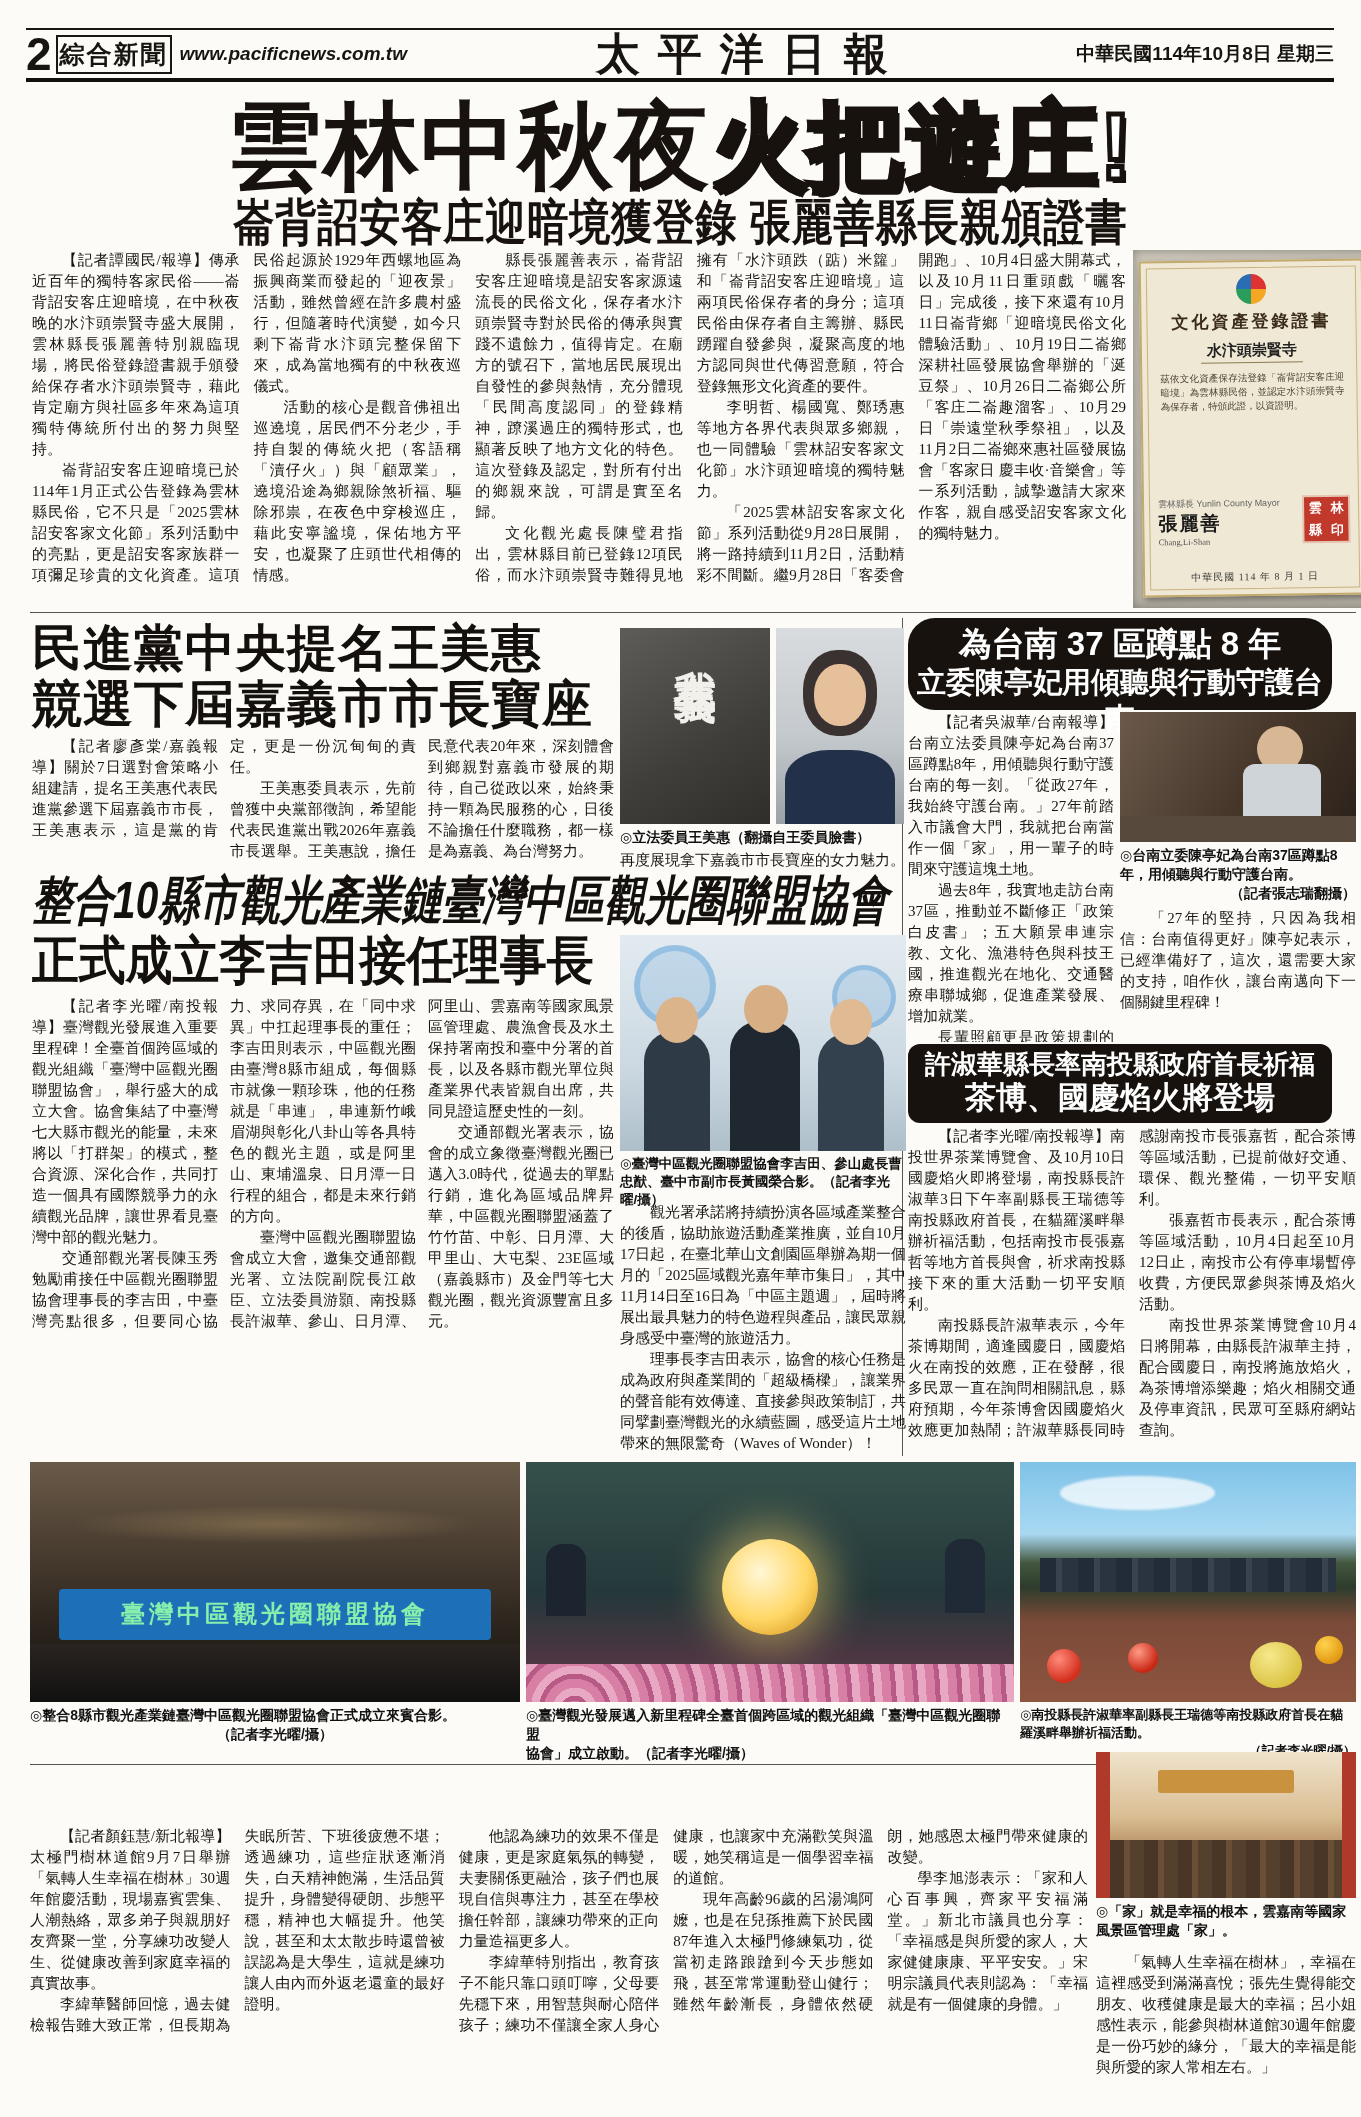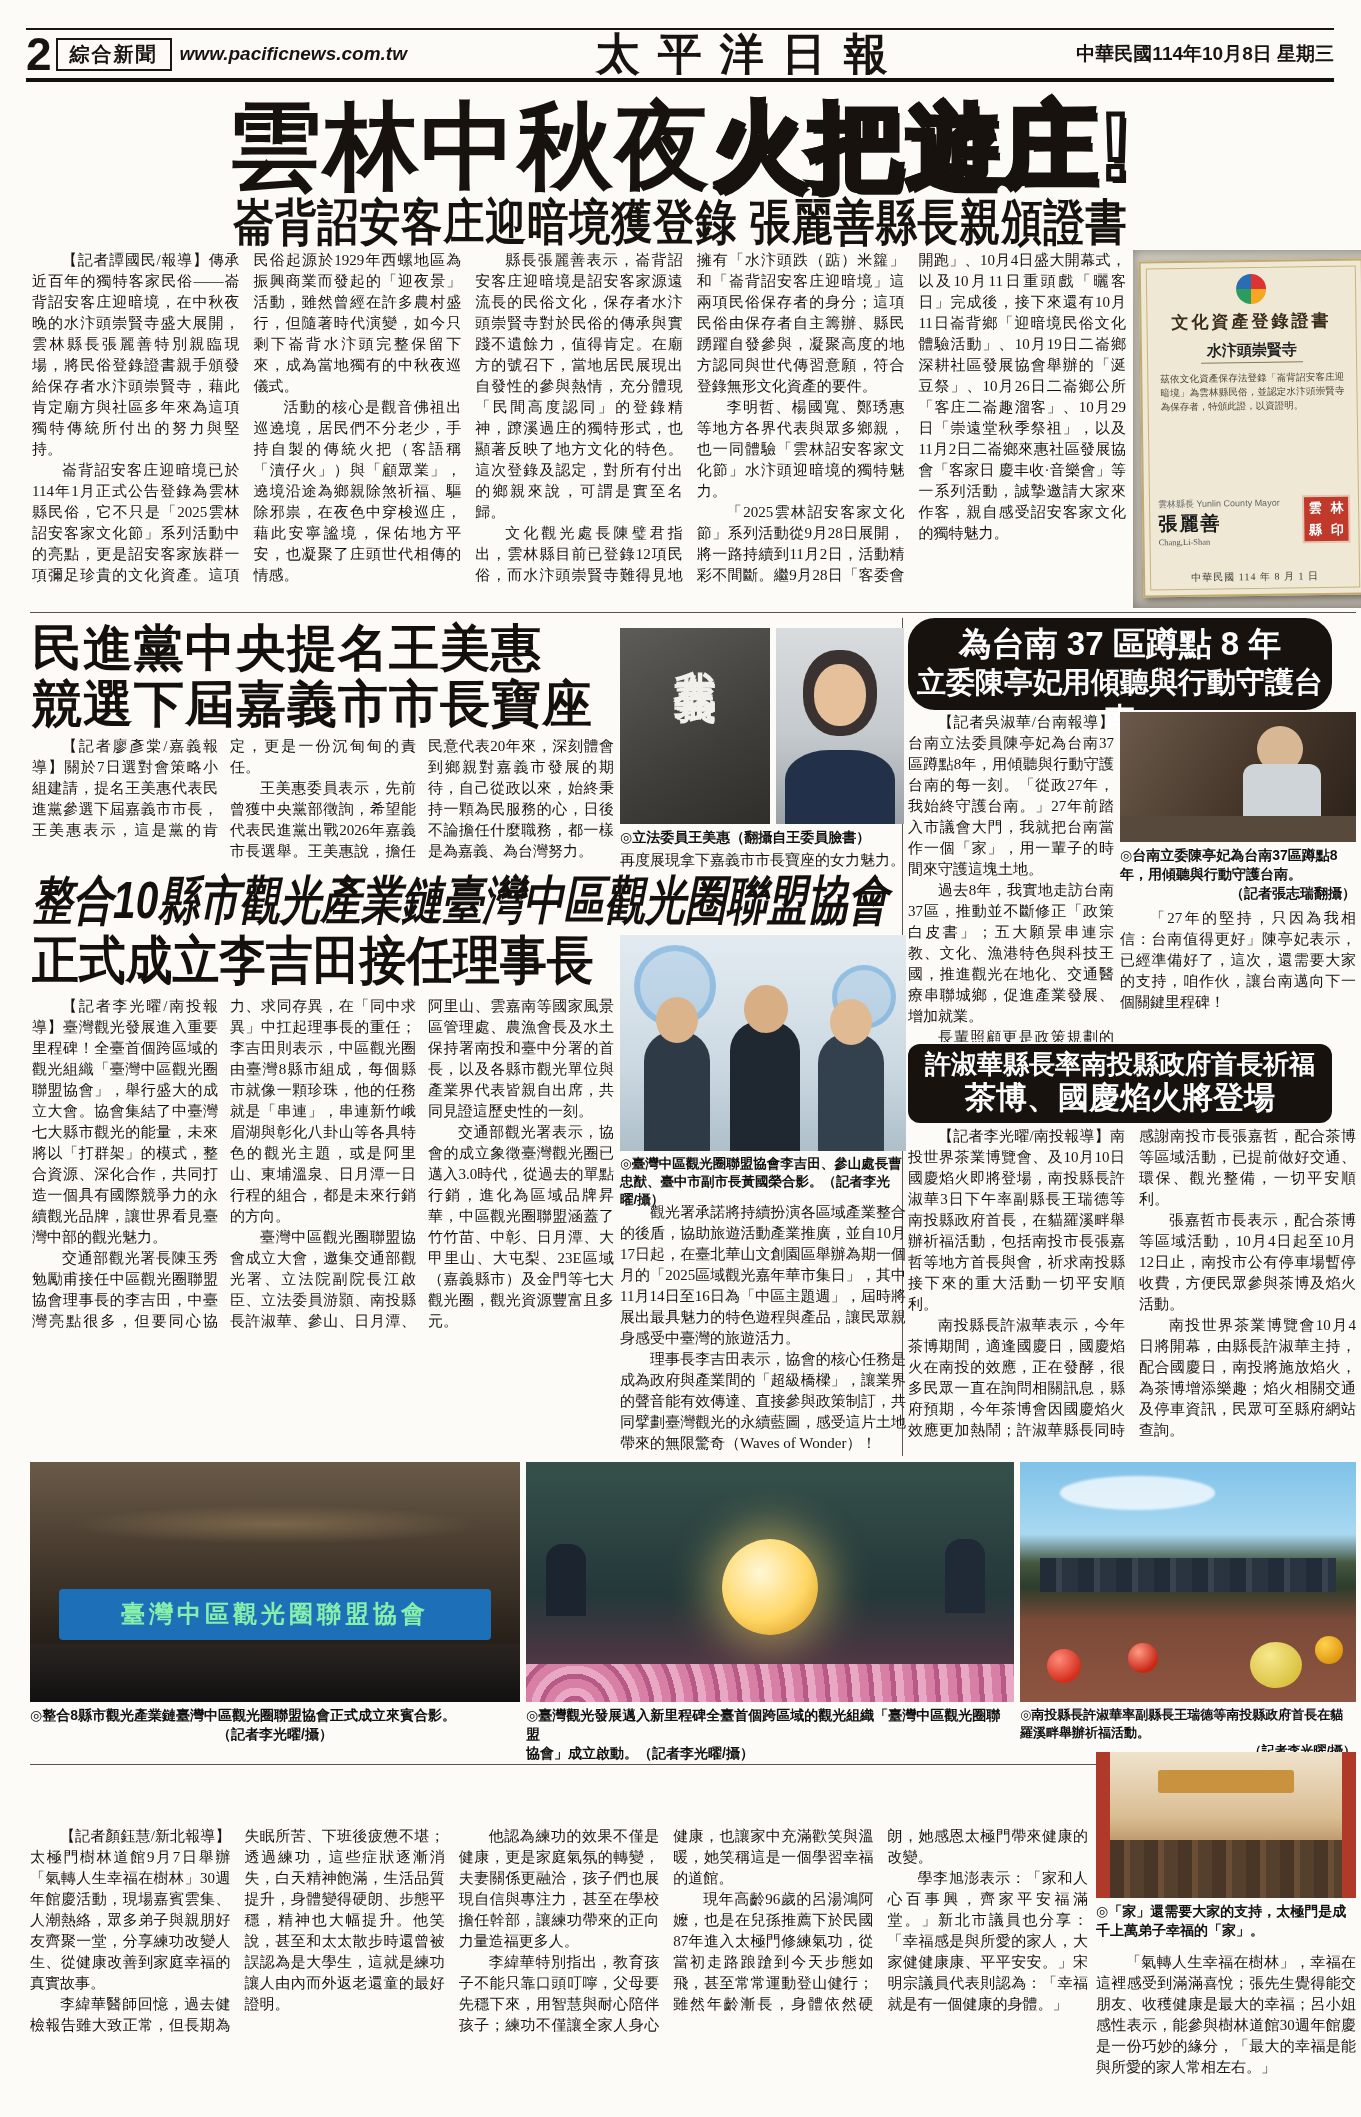--- a/index.html
+++ b/index.html
@@ -4,21 +4,21 @@
 <style>
   html,body{margin:0;padding:0;background:#e9e7e2;}
   #page{position:relative;width:1361px;height:2117px;background:#fcfbf8;color:#181411;
         font-family:"Liberation Serif","DejaVu Serif",serif;overflow:hidden;margin:0 auto;}
   .abs{position:absolute;}
   .sans{font-family:"Liberation Sans","DejaVu Sans",sans-serif;}
   
   #header{left:26px;top:28px;width:1308px;height:48px;border-top:2px solid #1a1613;
           border-bottom:4px solid #14100d;display:flex;align-items:center;}
   #pageno{font-size:46px;font-weight:900;line-height:44px;letter-spacing:-2px;}
-  #sectionbox{border:2px solid #1a1613;padding:1px 12px;margin:0 8px 0 6px;font-size:20px;font-weight:800;letter-spacing:2px;}
+  #sectionbox{border:2px solid #1a1613;padding:1px 2px;margin:0 8px 0 6px;font-size:25px;font-weight:800;letter-spacing:2px;}
   #website{font-style:italic;font-weight:700;font-size:19px;letter-spacing:0;}
   #masthead{flex:1;text-align:center;font-size:44px;font-weight:700;letter-spacing:18px;text-indent:18px;}
   #dateline{font-size:19px;font-weight:600;white-space:nowrap;}
   
   #lead-headline{left:30px;top:84px;width:1300px;height:104px;text-align:center;white-space:nowrap;}
   #lead-headline .solid{font-size:95px;font-weight:900;letter-spacing:2px;color:#17120e;}
   #lead-headline .outline{font-size:95px;font-weight:900;letter-spacing:2px;color:#ffffff;
       -webkit-text-stroke:5px #17120e;
       text-shadow:4px 4px 0 #17120e,-2px 2px 0 #17120e,2px -2px 0 #17120e,-2px -2px 0 #17120e;}
   #lead-sub{left:30px;top:190px;width:1300px;text-align:center;white-space:nowrap;}
@@ -238,21 +238,21 @@
 
   <div class="abs rule" style="left:30px;top:1764px;width:1326px;height:1px;"></div>
 
 
   <div class="photo abs" style="left:1096px;top:1752px;width:260px;height:146px;background:linear-gradient(180deg,#efe3cc,#d9bd92 45%,#a87a50 75%,#7c5232);">
     <div style="position:absolute;left:0;top:0;width:14px;height:100%;background:#b03a2a;"></div>
     <div style="position:absolute;right:0;top:0;width:14px;height:100%;background:#b03a2a;"></div>
     <div style="position:absolute;left:14px;bottom:0;right:14px;height:40%;background:repeating-linear-gradient(90deg,#4a3626 0 14px,#6a4e36 14px 20px,#55402e 20px 34px);"></div>
     <div style="position:absolute;left:24%;top:12%;width:52%;height:16%;background:#c8923f;border-radius:3px;"></div>
   </div>
-  <div class="abs caption" style="left:1096px;top:1902px;width:260px;height:44px;font-size:14px;line-height:19px;">◎「家」還需要大家的支持，太極門是成千上萬弟子幸福的「家」。</div>
+  <div class="abs caption" style="left:1096px;top:1902px;width:260px;height:44px;font-size:14px;line-height:19px;">◎「家」就是幸福的根本，雲嘉南等國家風景區管理處「家」。</div>
 
   <div class="abs bodytext cols5" style="left:30px;top:1826px;width:1058px;height:284px;">
       <p>【記者顏鈺慧/新北報導】太極門樹林道館9月7日舉辦「氣轉人生幸福在樹林」30週年館慶活動，現場嘉賓雲集、人潮熱絡，眾多弟子與親朋好友齊聚一堂，分享練功改變人生、從健康改善到家庭幸福的真實故事。</p>
       <p>李緯華醫師回憶，過去健檢報告雖大致正常，但長期為失眠所苦、下班後疲憊不堪；透過練功，這些症狀逐漸消失，白天精神飽滿，生活品質提升，身體變得硬朗、步態平穩，精神也大幅提升。他笑說，甚至和太太散步時還曾被誤認為是大學生，這就是練功讓人由內而外返老還童的最好證明。</p>
       <p>他認為練功的效果不僅是健康，更是家庭氣氛的轉變，夫妻關係更融洽，孩子們也展現自信與專注力，甚至在學校擔任幹部，讓練功帶來的正向力量造福更多人。</p>
       <p>李緯華特別指出，教育孩子不能只靠口頭叮嚀，父母要先穩下來，用智慧與耐心陪伴孩子；練功不僅讓全家人身心健康，也讓家中充滿歡笑與溫暖，她笑稱這是一個學習幸福的道館。</p>
       <p>現年高齡96歲的呂湯鴻阿嬤，也是在兒孫推薦下於民國87年進入太極門修練氣功，從當初走路踉蹌到今天步態如飛，甚至常常運動登山健行；雖然年齡漸長，身體依然硬朗，她感恩太極門帶來健康的改變。</p>
       <p>學李旭澎表示：「家和人心百事興，齊家平安福滿堂。」新北市議員也分享：「幸福感是與所愛的家人，大家健健康康、平平安安。」宋明宗議員代表則認為：「幸福就是有一個健康的身體。」</p>
     </div>
   <div class="abs bodytext" style="left:1096px;top:1952px;width:260px;height:158px;">

